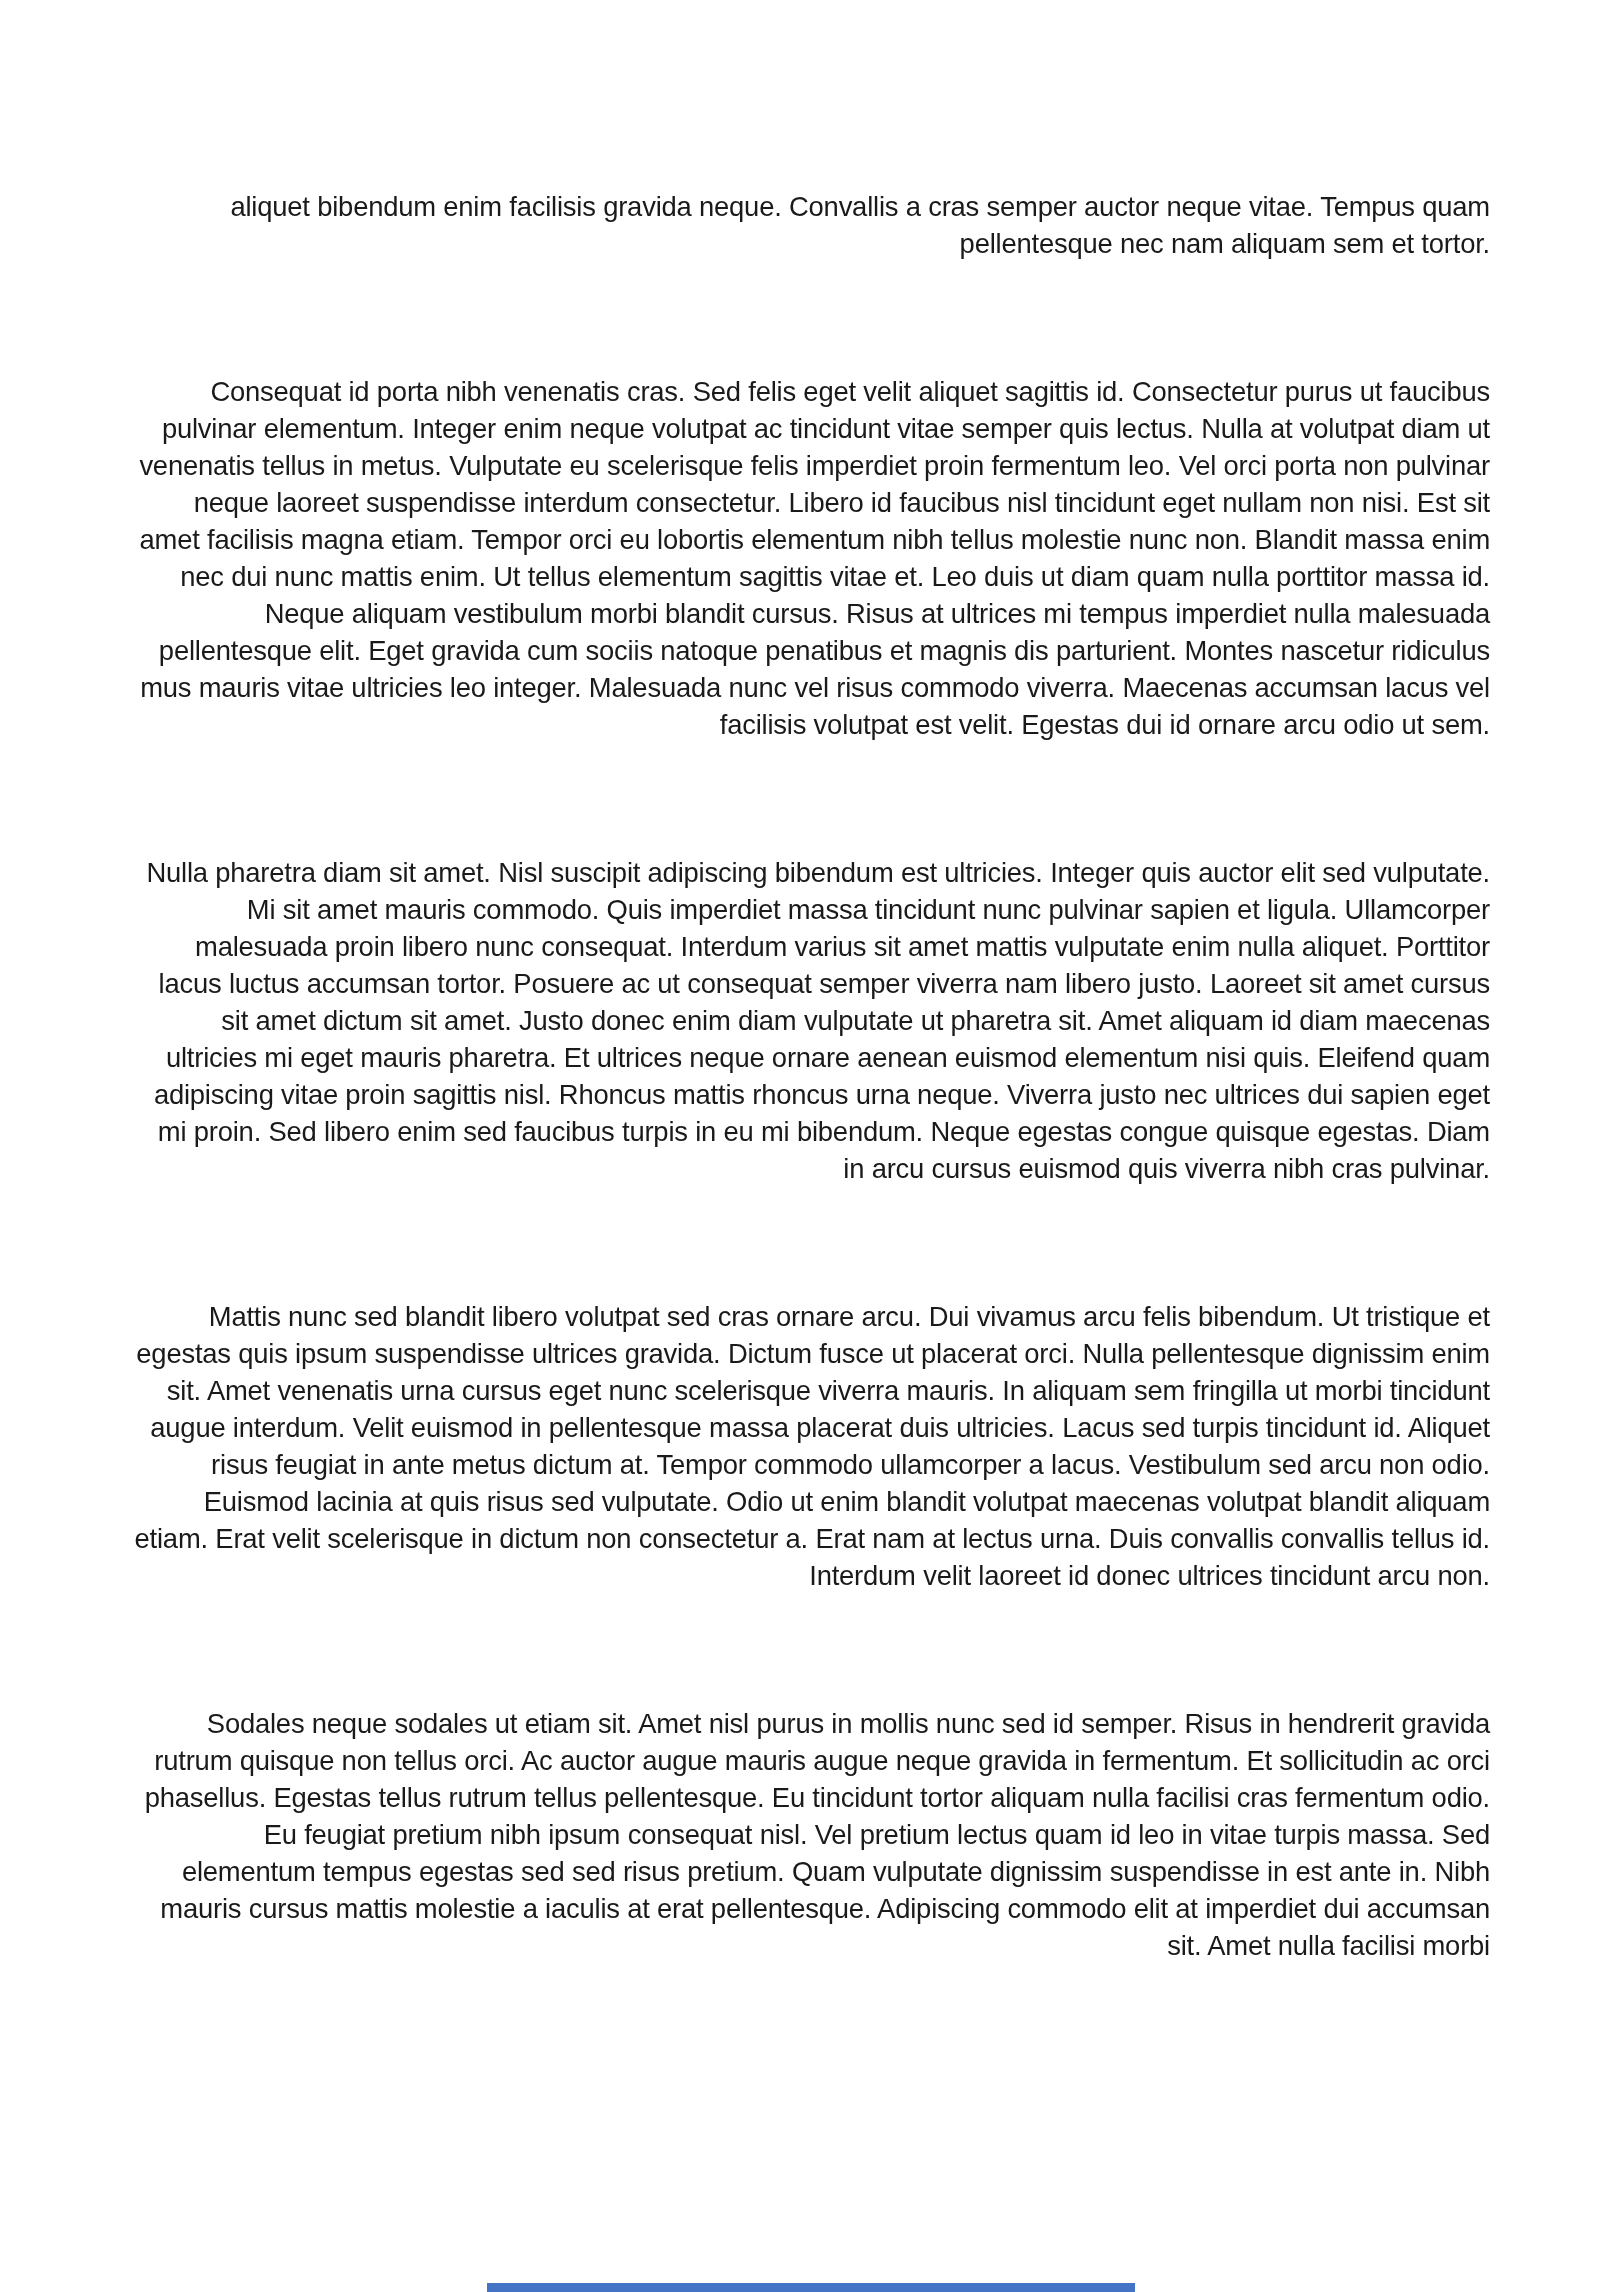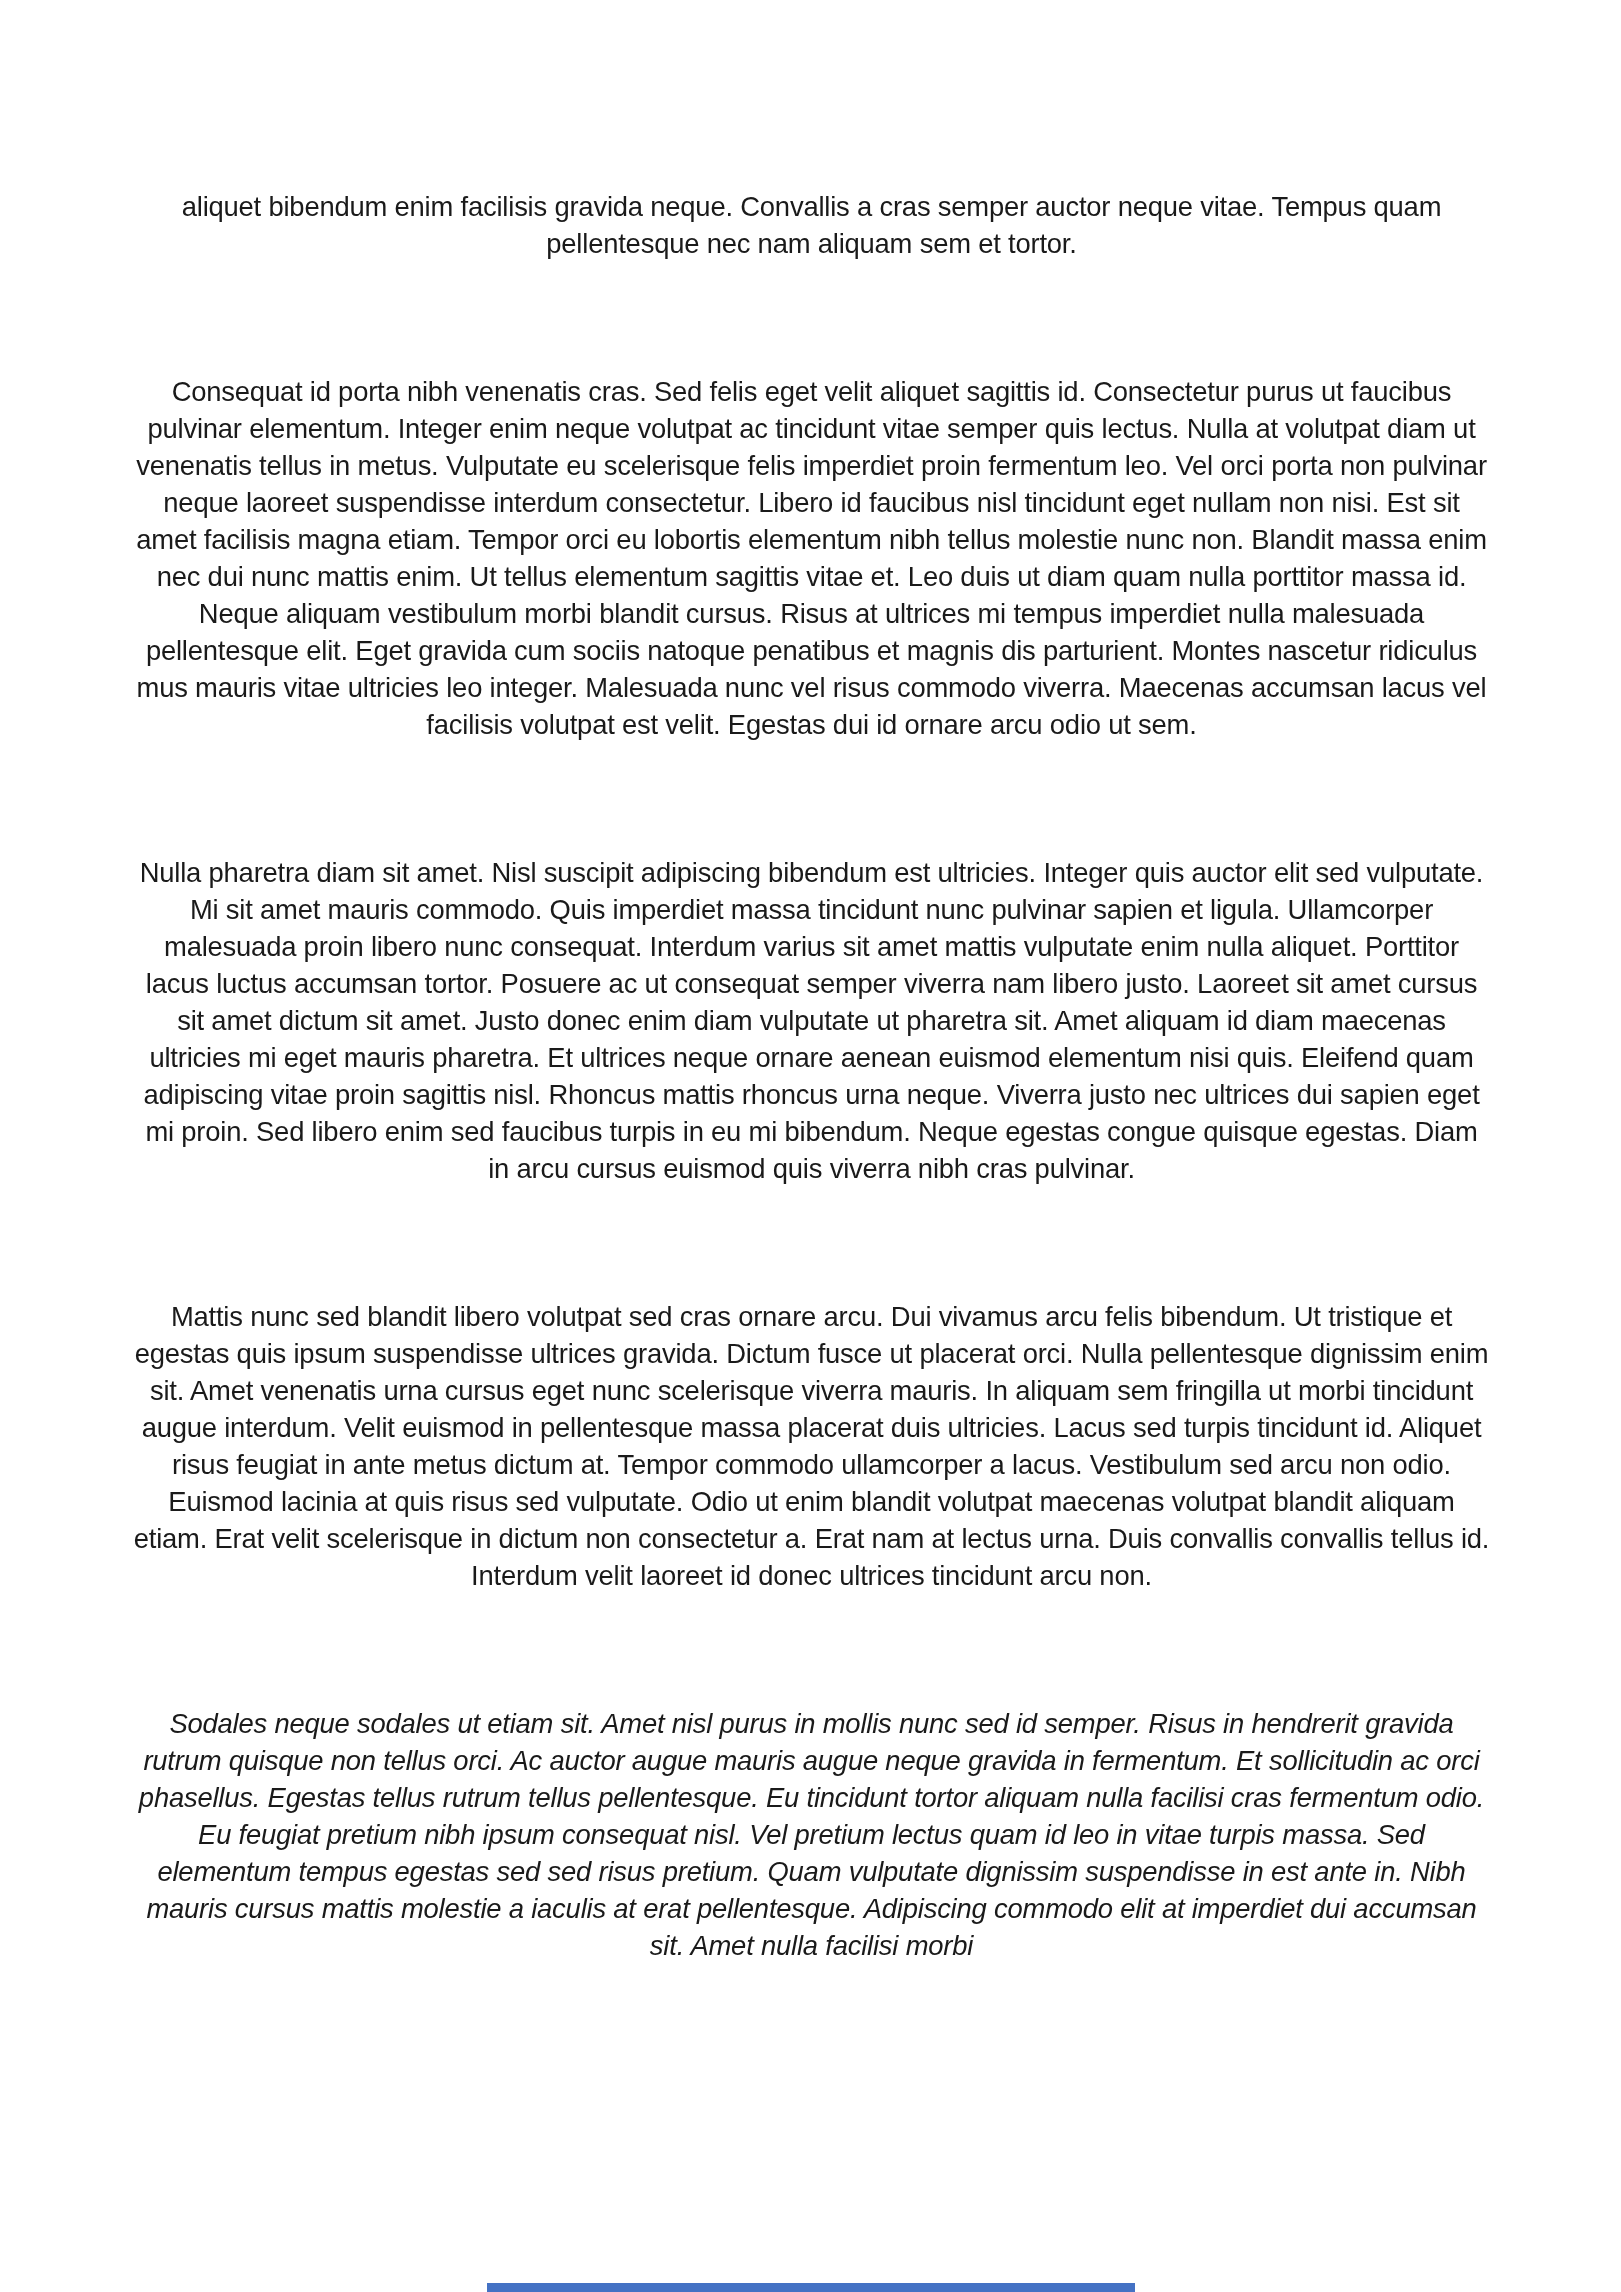--- a/index.html
+++ b/index.html
@@ -21,29 +21,28 @@
   }
   .doc-content {
     position: absolute;
     left: 133px;
     top: 188px;
     width: 1357px;
     color: #1a1a1a;
     font-size: 27.4px;
     line-height: 37px;
     letter-spacing: -0.2px;
-    text-align: center;
+    text-align: right;
   }
   .doc-content p {
     margin: 0 0 111px 0;
     padding: 0;
   }
   .doc-content p:last-child {
     margin-bottom: 0;
-    font-style: italic;
   }
   .bottom-bar {
     position: absolute;
     left: 487px;
     bottom: 0;
     width: 648px;
     height: 9.8px;
   }
 </style>
 </head>

